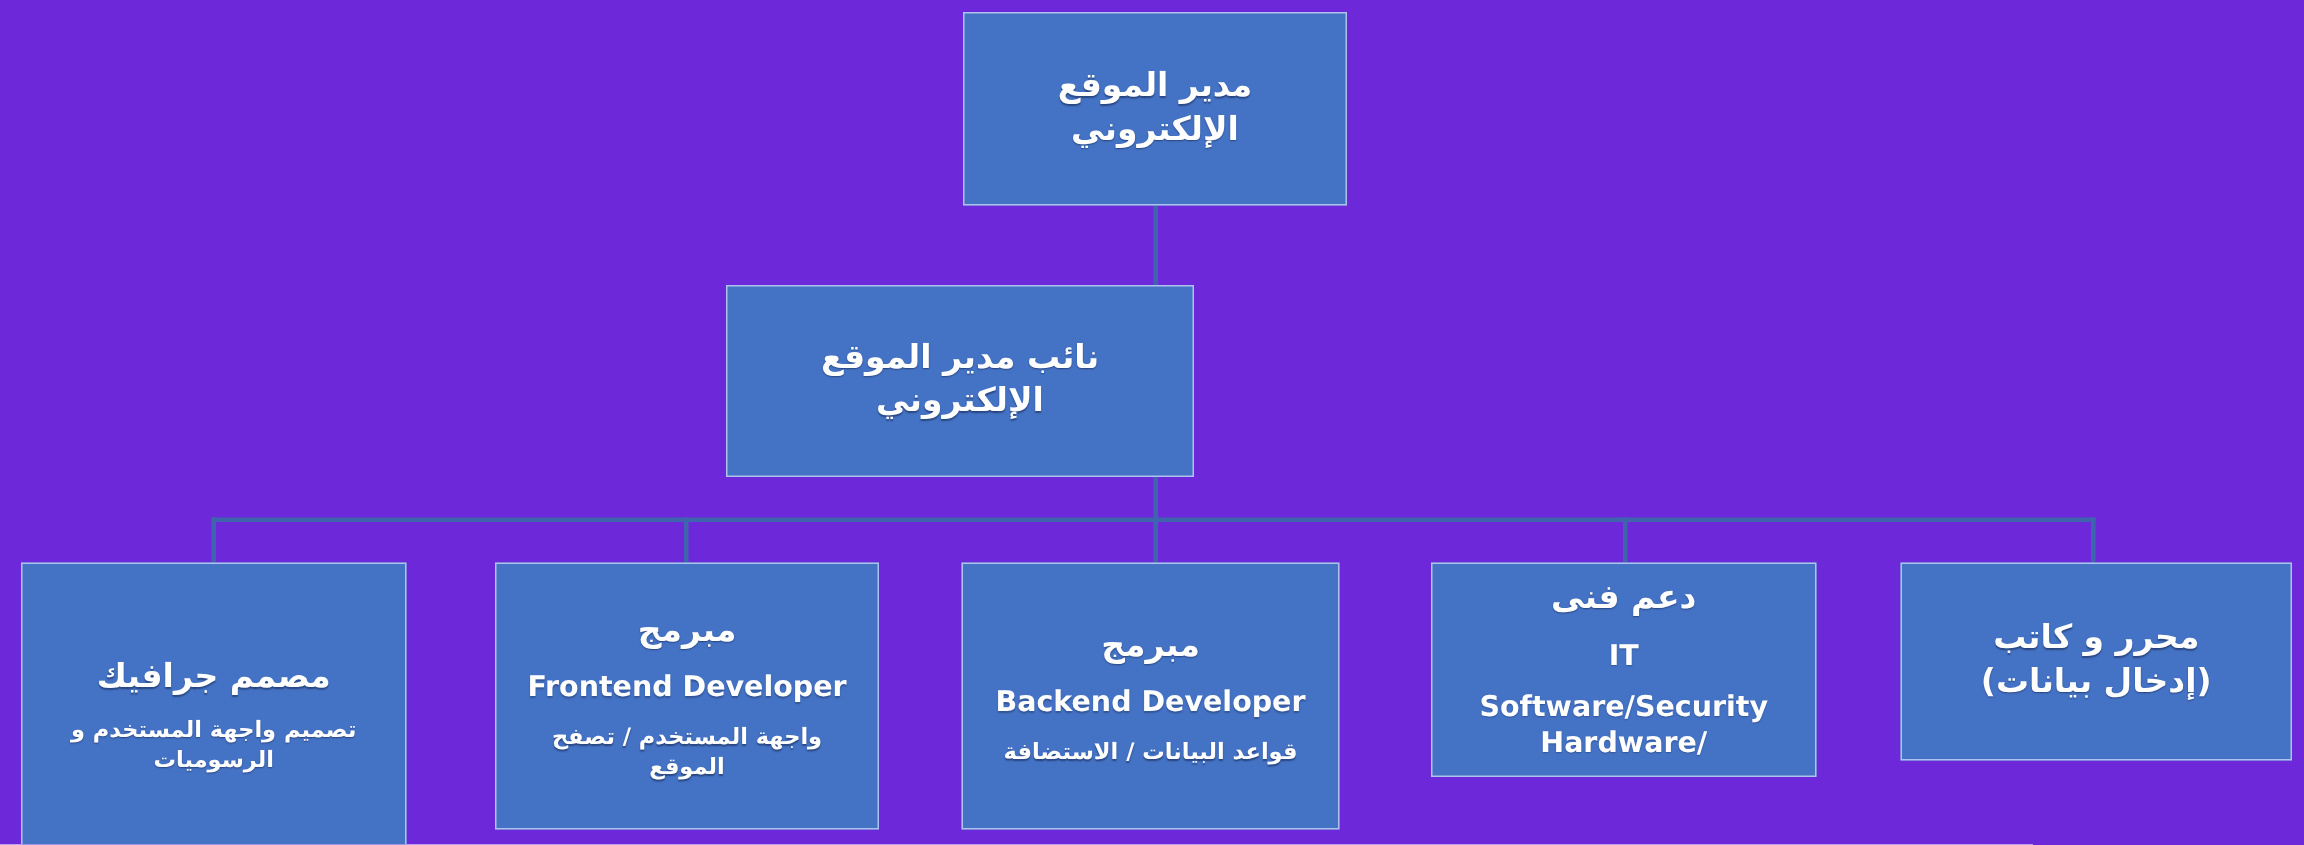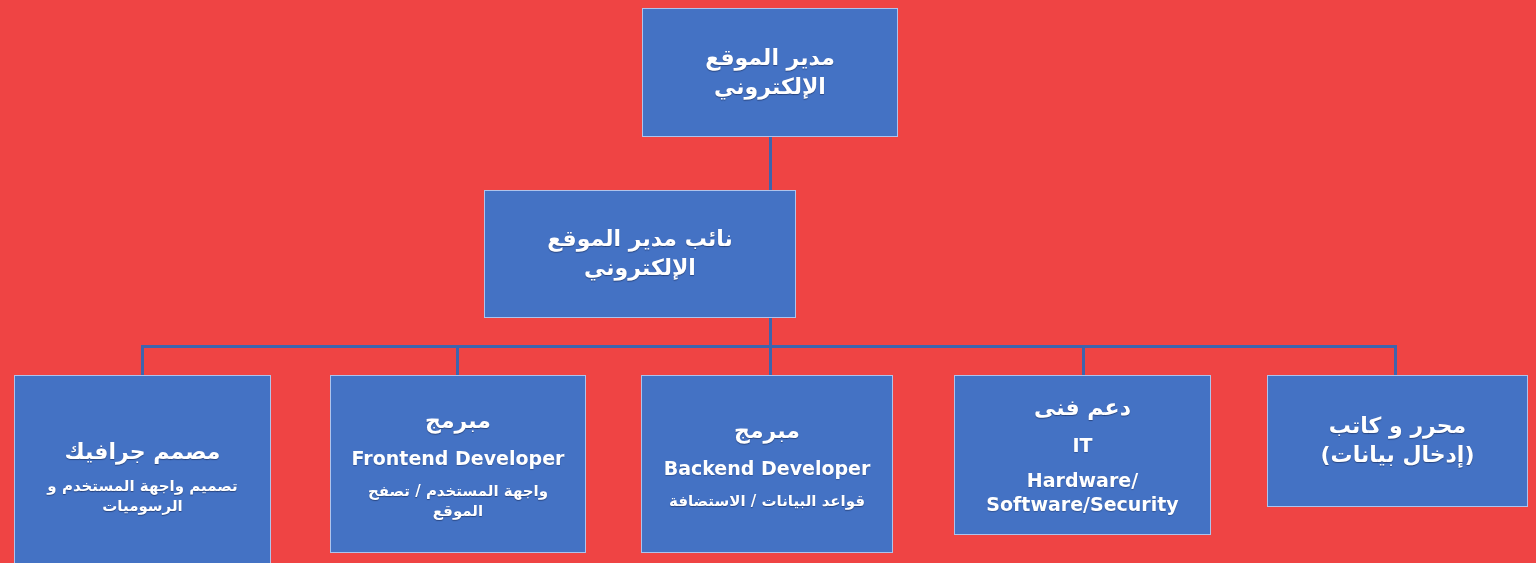--- a/index.html
+++ b/index.html
@@ -1,17 +1,17 @@
 <!DOCTYPE html>
 <html lang="ar" style="--node-fill: #4472C4; --connector: #3E64AD; --text: #FFFFFF;"><head>
 <meta charset="utf-8">
 <style>
   html,body{margin:0;padding:0;background:#ffffff;}
   .canvas{
-    position:relative;width:1536px;height:563px;background:#ef4444;
+    position:relative;width:1536px;height:563px;background:#6d28d9;
     font-family:"DejaVu Sans",sans-serif;overflow:hidden;
   }
   .conn{position:absolute;background:var(--connector,#3E64AD);}
   .conn.v{width:3px;}
   .conn.h{height:3px;}
   .node{
     position:absolute;box-sizing:border-box;
     background:var(--node-fill,#4472C4);
     border:1px solid #aec3ec;
     color:var(--text,#ffffff);
@@ -61,26 +61,26 @@
     <div class="ln en">Frontend Developer</div>
     <div class="ln ar w-c2">واجهة المستخدم / تصفح الموقع</div>
   </div>
 
   <div class="node" style="left:641px;top:375px;width:252px;height:178px;">
     <div class="ln ar t1">مبرمج</div>
     <div class="ln en">Backend Developer</div>
     <div class="ln ar">قواعد البيانات / الاستضافة</div>
   </div>
 
-  <div class="node" style="left:954px;top:375px;width:257px;height:160px;">
+  <div class="node" style="left:954px;top:375px;width:257px;height:143px;">
     <div class="ln ar t1">دعم فنى</div>
     <div class="ln en">IT</div>
     <div class="para">
+      <div class="ln en">Software/Security</div>
       <div class="ln en">Hardware/</div>
-      <div class="ln en">Software/Security</div>
     </div>
   </div>
 
   <div class="node" style="left:1267px;top:375px;width:261px;height:132px;">
     <div class="ln ar t1 w-c5">محرر و كاتب (إدخال بيانات)</div>
   </div>
 
 </div>
 
 </body></html>

